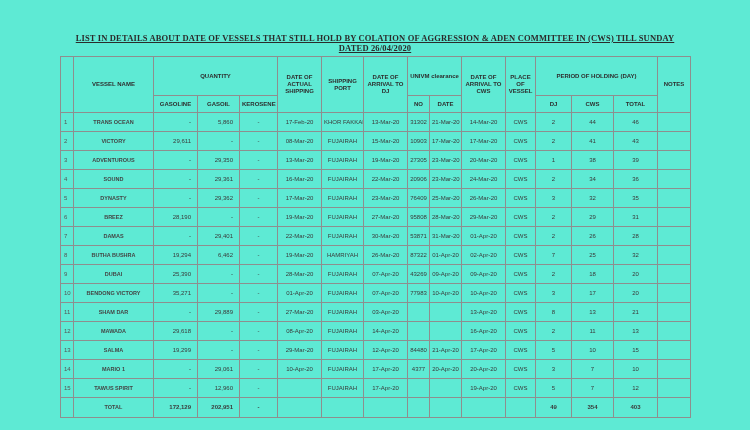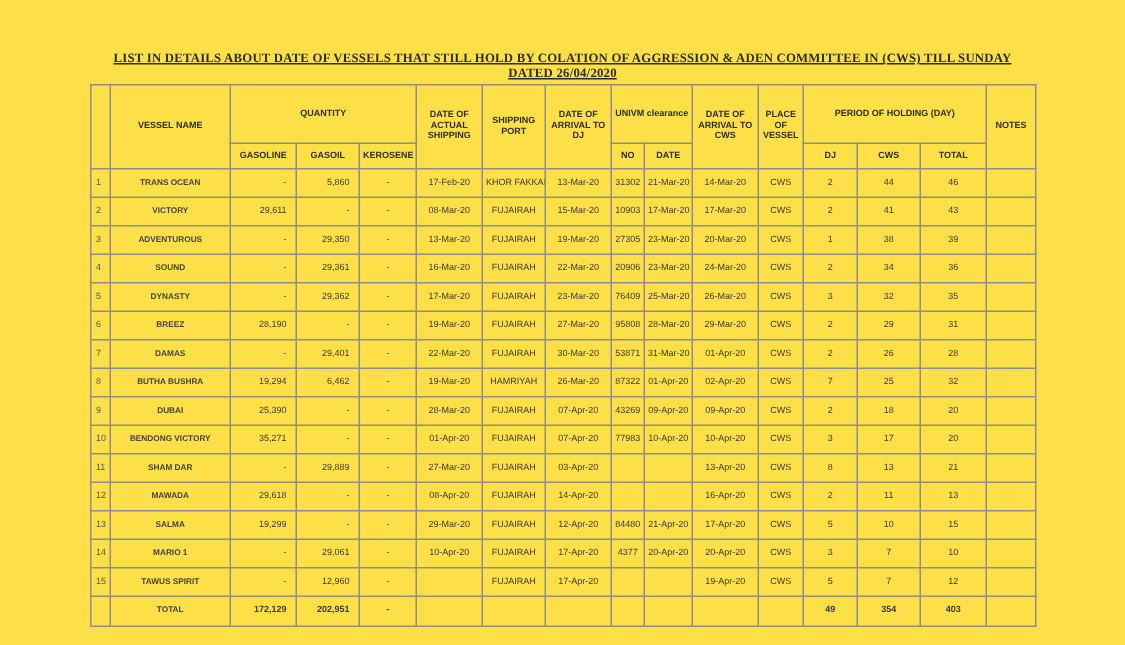--- a/index.html
+++ b/index.html
@@ -1,21 +1,21 @@
 <!DOCTYPE html>
 <html><head>
 <meta charset="utf-8">
 <style>
   html,body{margin:0;padding:0;}
   body{
     width:750px;height:430px;background:#ffffff;
     font-family:"Liberation Sans", sans-serif;color:#222;
     position:relative;overflow:hidden;
   }
-  .page{position:absolute;inset:0;background:#fde047;}
+  .page{position:absolute;inset:0;background:#5eead4;}
   .doc-title{
     position:absolute;top:33px;left:68px;width:614px;
     text-align:center;font-size:8.5px;font-weight:bold;
     text-decoration:underline;color:#2b2b2b;letter-spacing:.15px;
     font-family:"Liberation Serif", serif;
   }
   table.vessels{
     position:absolute;top:56px;left:60px;width:630px;
     border-collapse:collapse;table-layout:fixed;
   }

